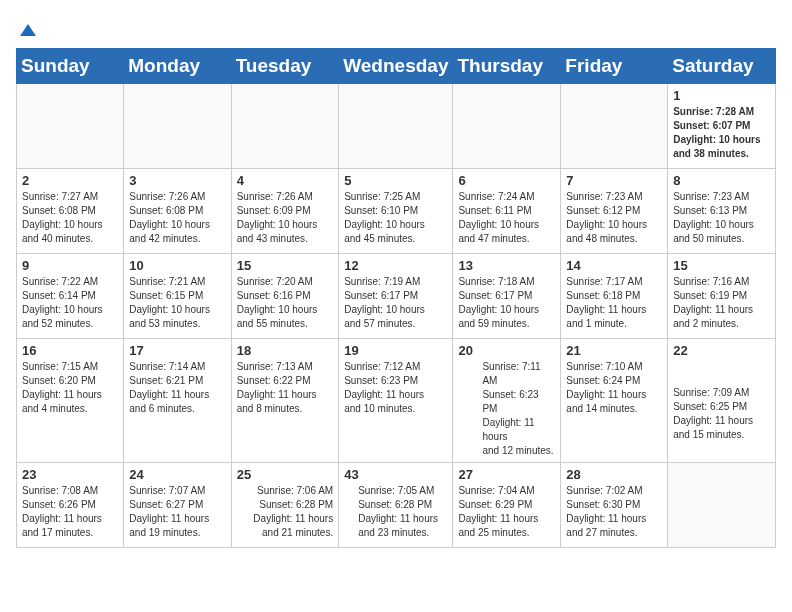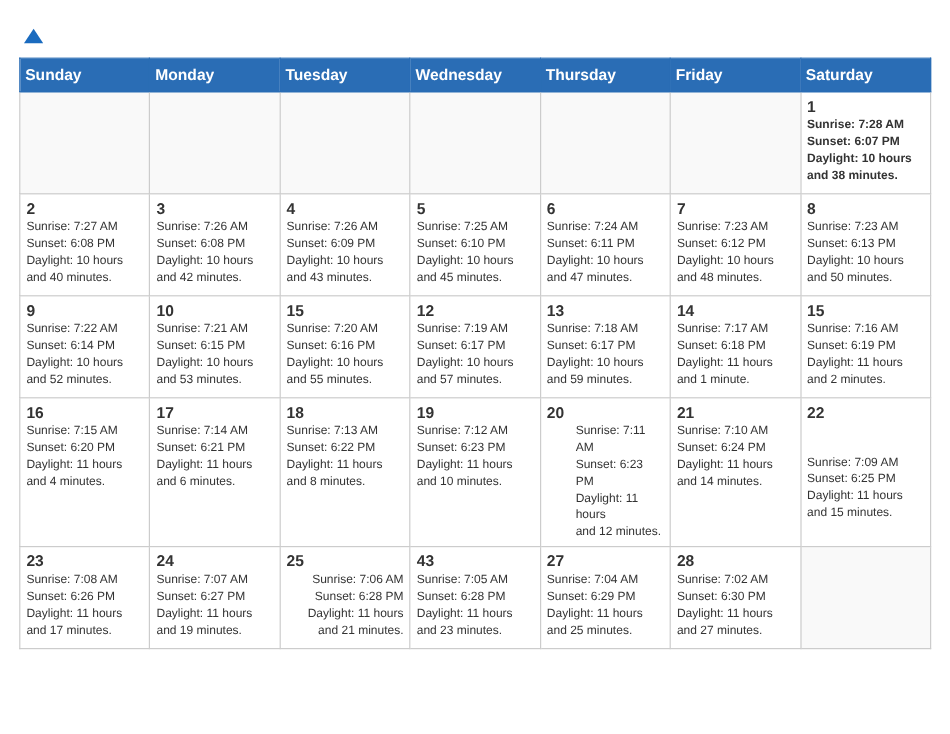--- a/index.html
+++ b/index.html
@@ -48,21 +48,21 @@
       color: #333;
     }
     .calendar {
       width: 100%;
       border-collapse: collapse;
       border: 1px solid #ccc;
     }
     .calendar th {
       background-color: #2a6db5;
       color: #fff;
-      font-size: 13px;
+      font-size: 19px;
       font-weight: bold;
       padding: 6px 4px;
       text-align: left;
       border: 1px solid #2a6db5;
     }
     .calendar td {
       vertical-align: top;
       border: 1px solid #ccc;
       padding: 4px 5px;
       width: calc(100% / 7);
@@ -307,21 +307,21 @@
         </td>
         <td>
           <span class="day-number">25</span>
           <div class="day-info" style="white-space: pre-line; text-align: right;">Sunrise: 7:06 AM
 Sunset: 6:28 PM
 Daylight: 11 hours
 and 21 minutes.</div>
         </td>
         <td>
           <span class="day-number">43</span>
-          <div class="day-info" style="white-space: pre-line;">Sunrise: 7:05 AM
+          <div class="day-info" style="white-space: pre-line; margin-left: 14px;">Sunrise: 7:05 AM
 Sunset: 6:28 PM
 Daylight: 11 hours
 and 23 minutes.</div>
         </td>
         <td>
           <span class="day-number">27</span>
           <div class="day-info" style="white-space: pre-line;">Sunrise: 7:04 AM
 Sunset: 6:29 PM
 Daylight: 11 hours
 and 25 minutes.</div>

